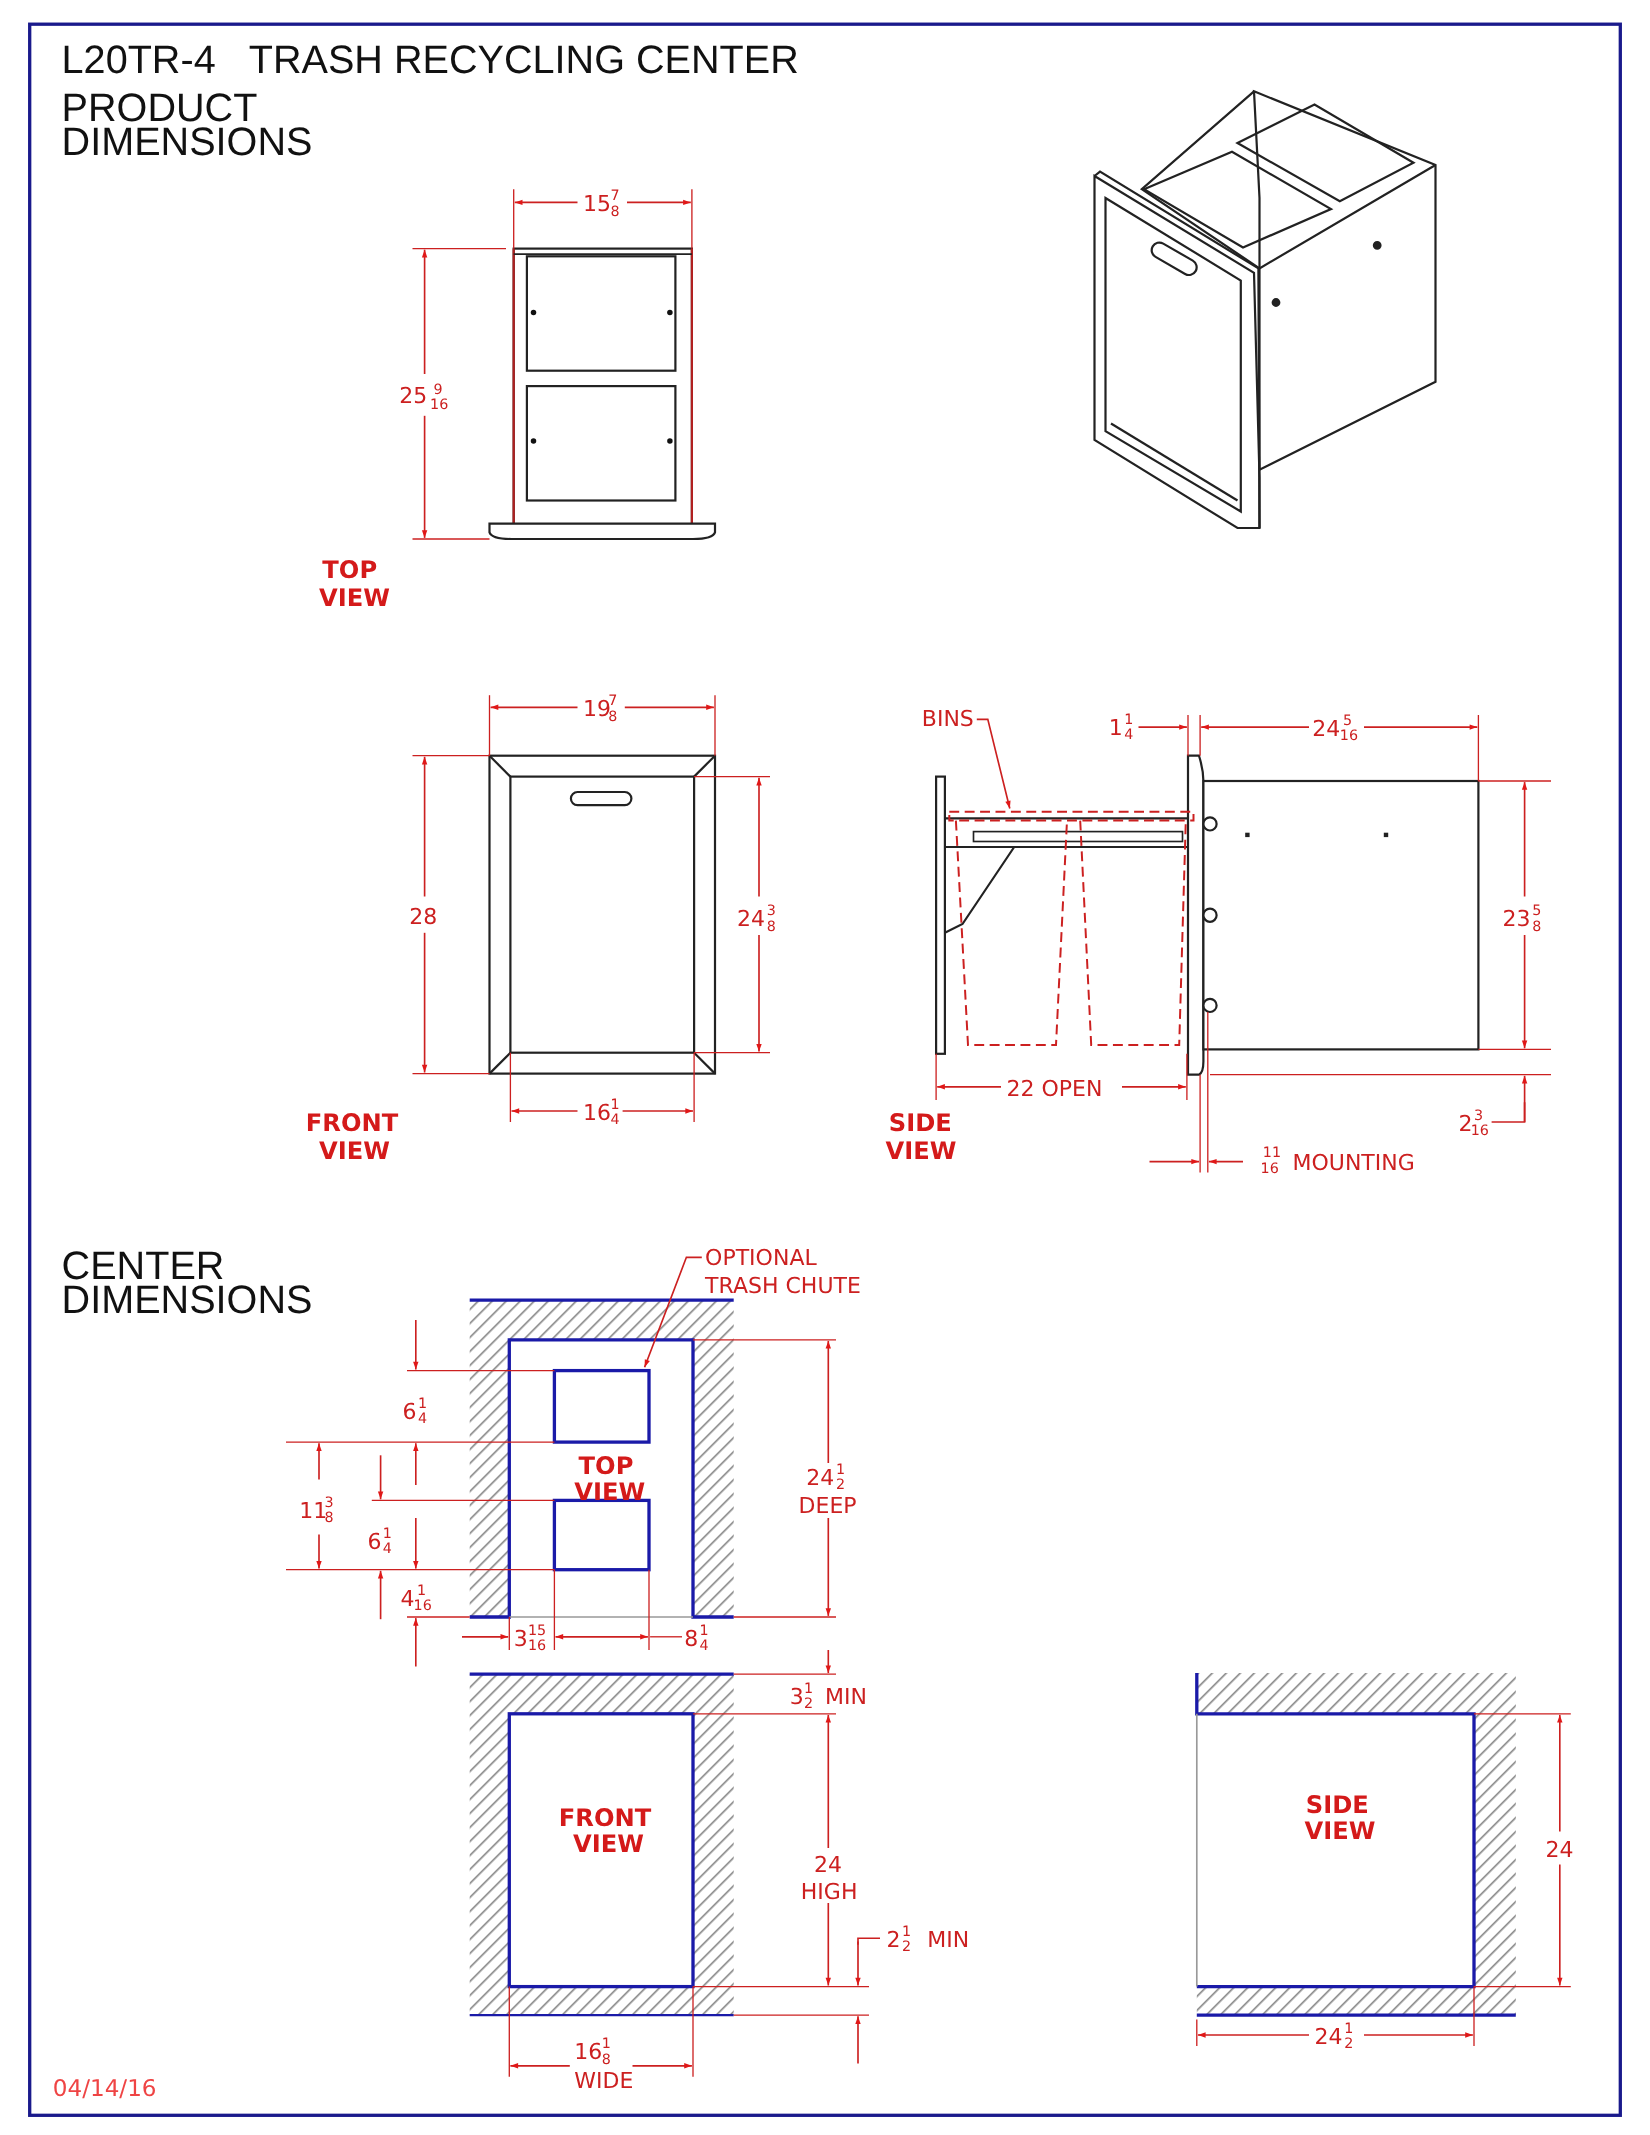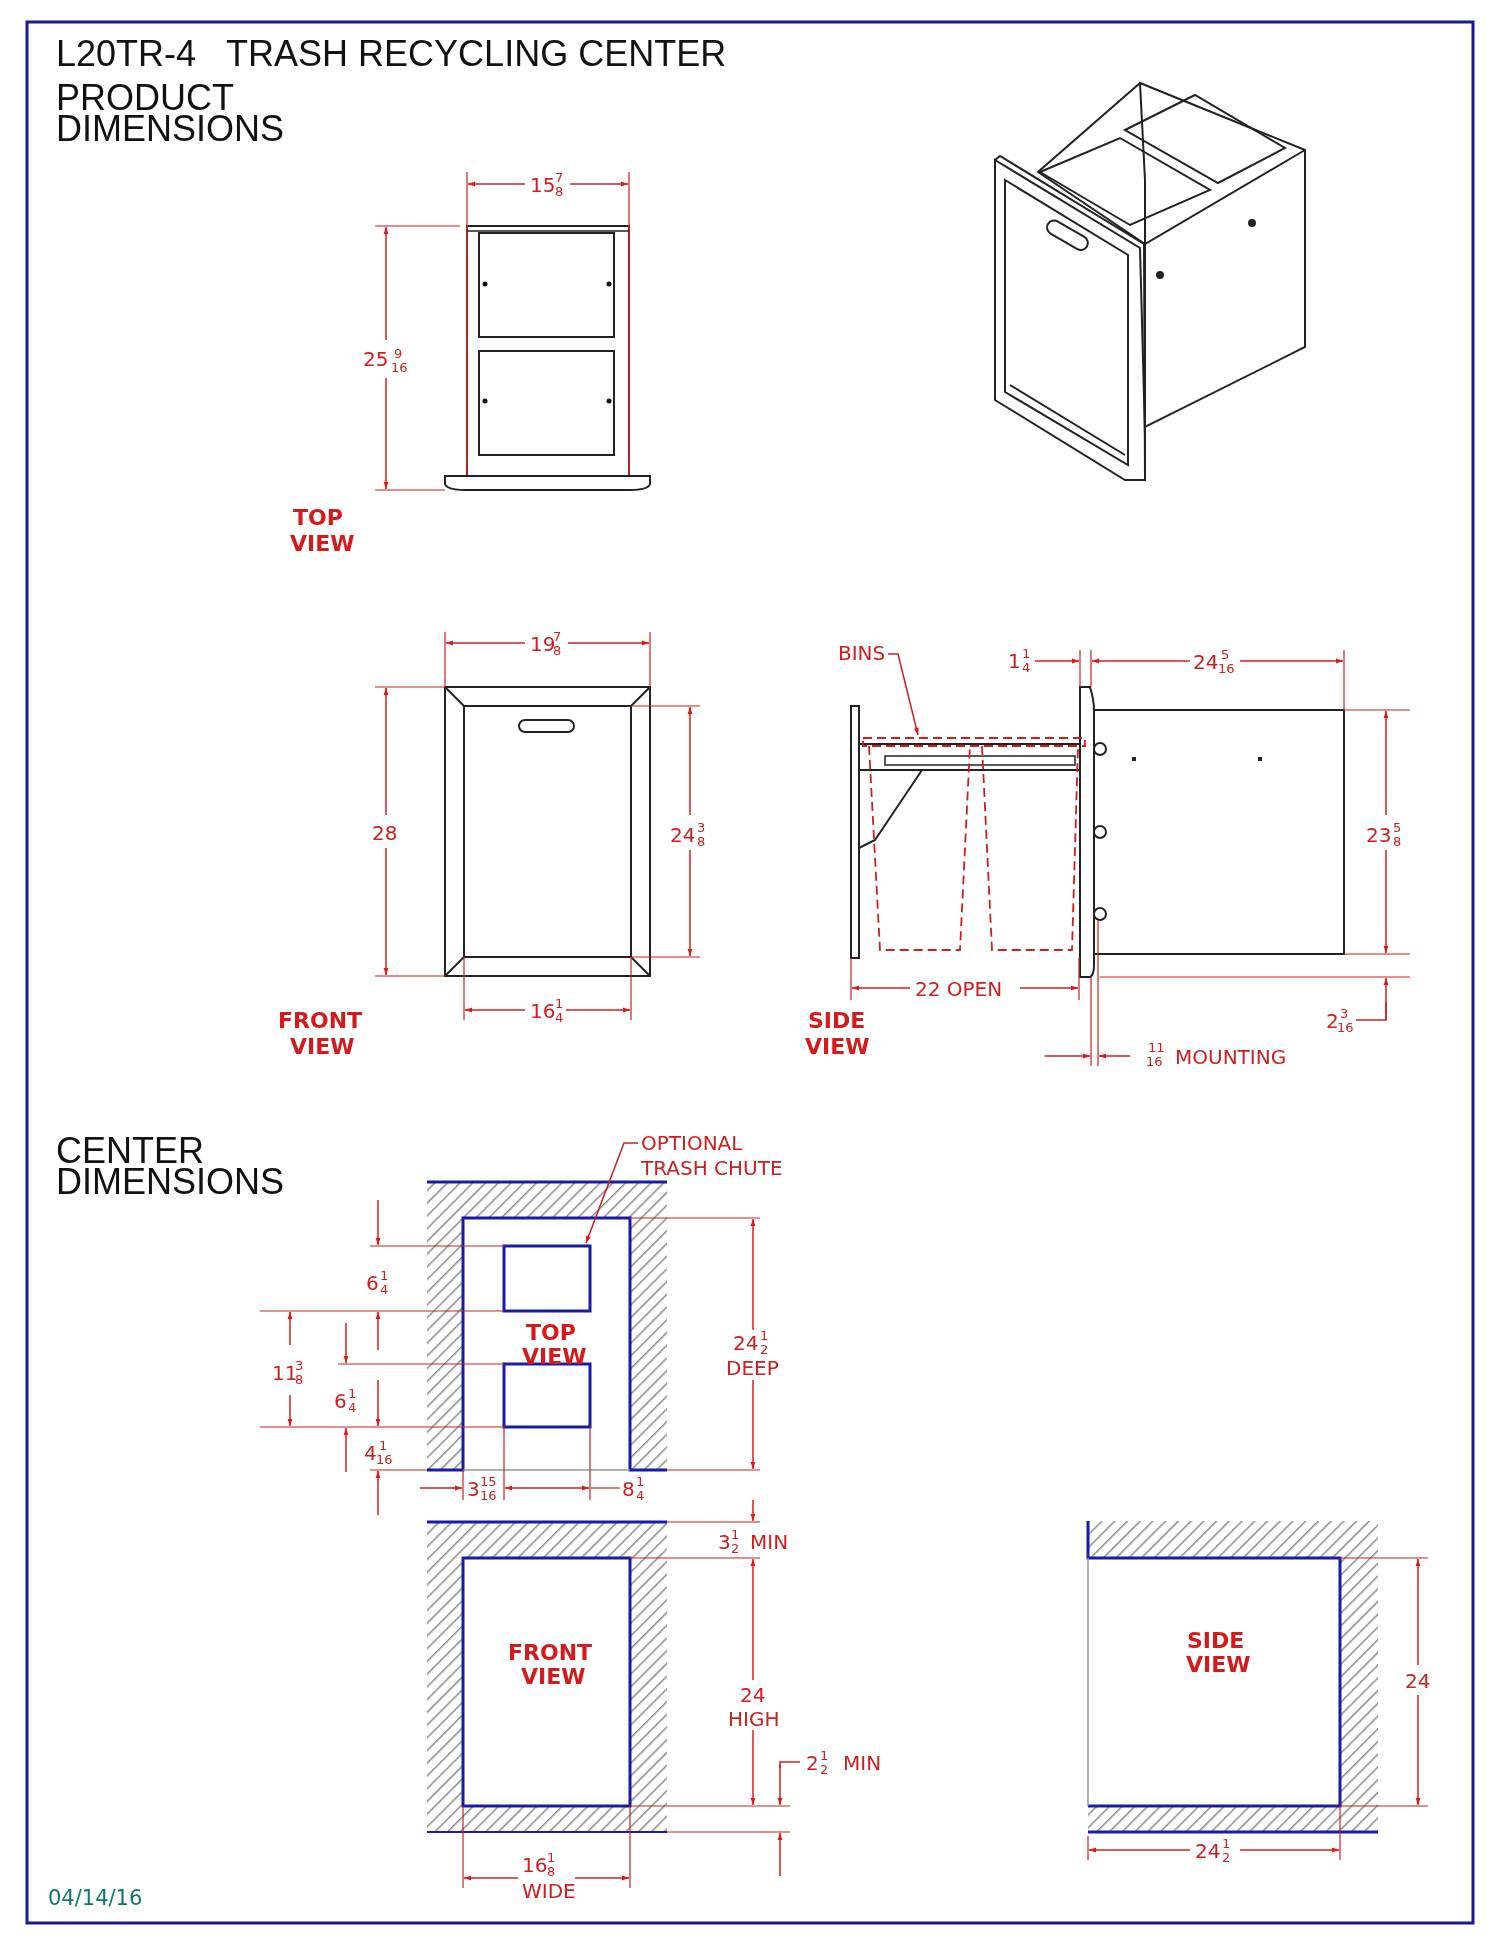--- a/index.html
+++ b/index.html
@@ -1,21 +1,21 @@
 <!DOCTYPE html>
 <html><head>
 <meta charset="utf-8">
 <style>
   html, body { margin: 0; padding: 0; background: #ffffff; }
   body { width: 1500px; height: 1941px; position: relative; overflow: hidden; font-family: "Liberation Sans", sans-serif; }
   #sheet { position: absolute; left: 0; top: 0; width: 1320px; height: 1941px; }
   .title { position: absolute; color: #111; font-family: "Liberation Sans", sans-serif; font-weight: normal; line-height: 1; }
   .title-main { left: 56px; top: 36px; font-size: 36px; }
   .section { left: 56px; font-size: 36px; line-height: 31px; }
-  .date { position: absolute; left: 48px; top: 1886px; font-size: 21px; color: #0f766e; font-family: "DejaVu Sans", sans-serif; }
+  .date { position: absolute; left: 48px; top: 1886px; font-size: 21px; color: #ef4444; font-family: "DejaVu Sans", sans-serif; }
   svg text { font-family: "DejaVu Sans", sans-serif; }
   .dim { fill: #cc2020; font-size: 20px; }
   .lbl { fill: #d41a1a; font-size: 22px; font-weight: bold; }
   .sm { font-size: 13px; }
 </style>
 </head>
 <body>
 
 <div id="sheet">
 

